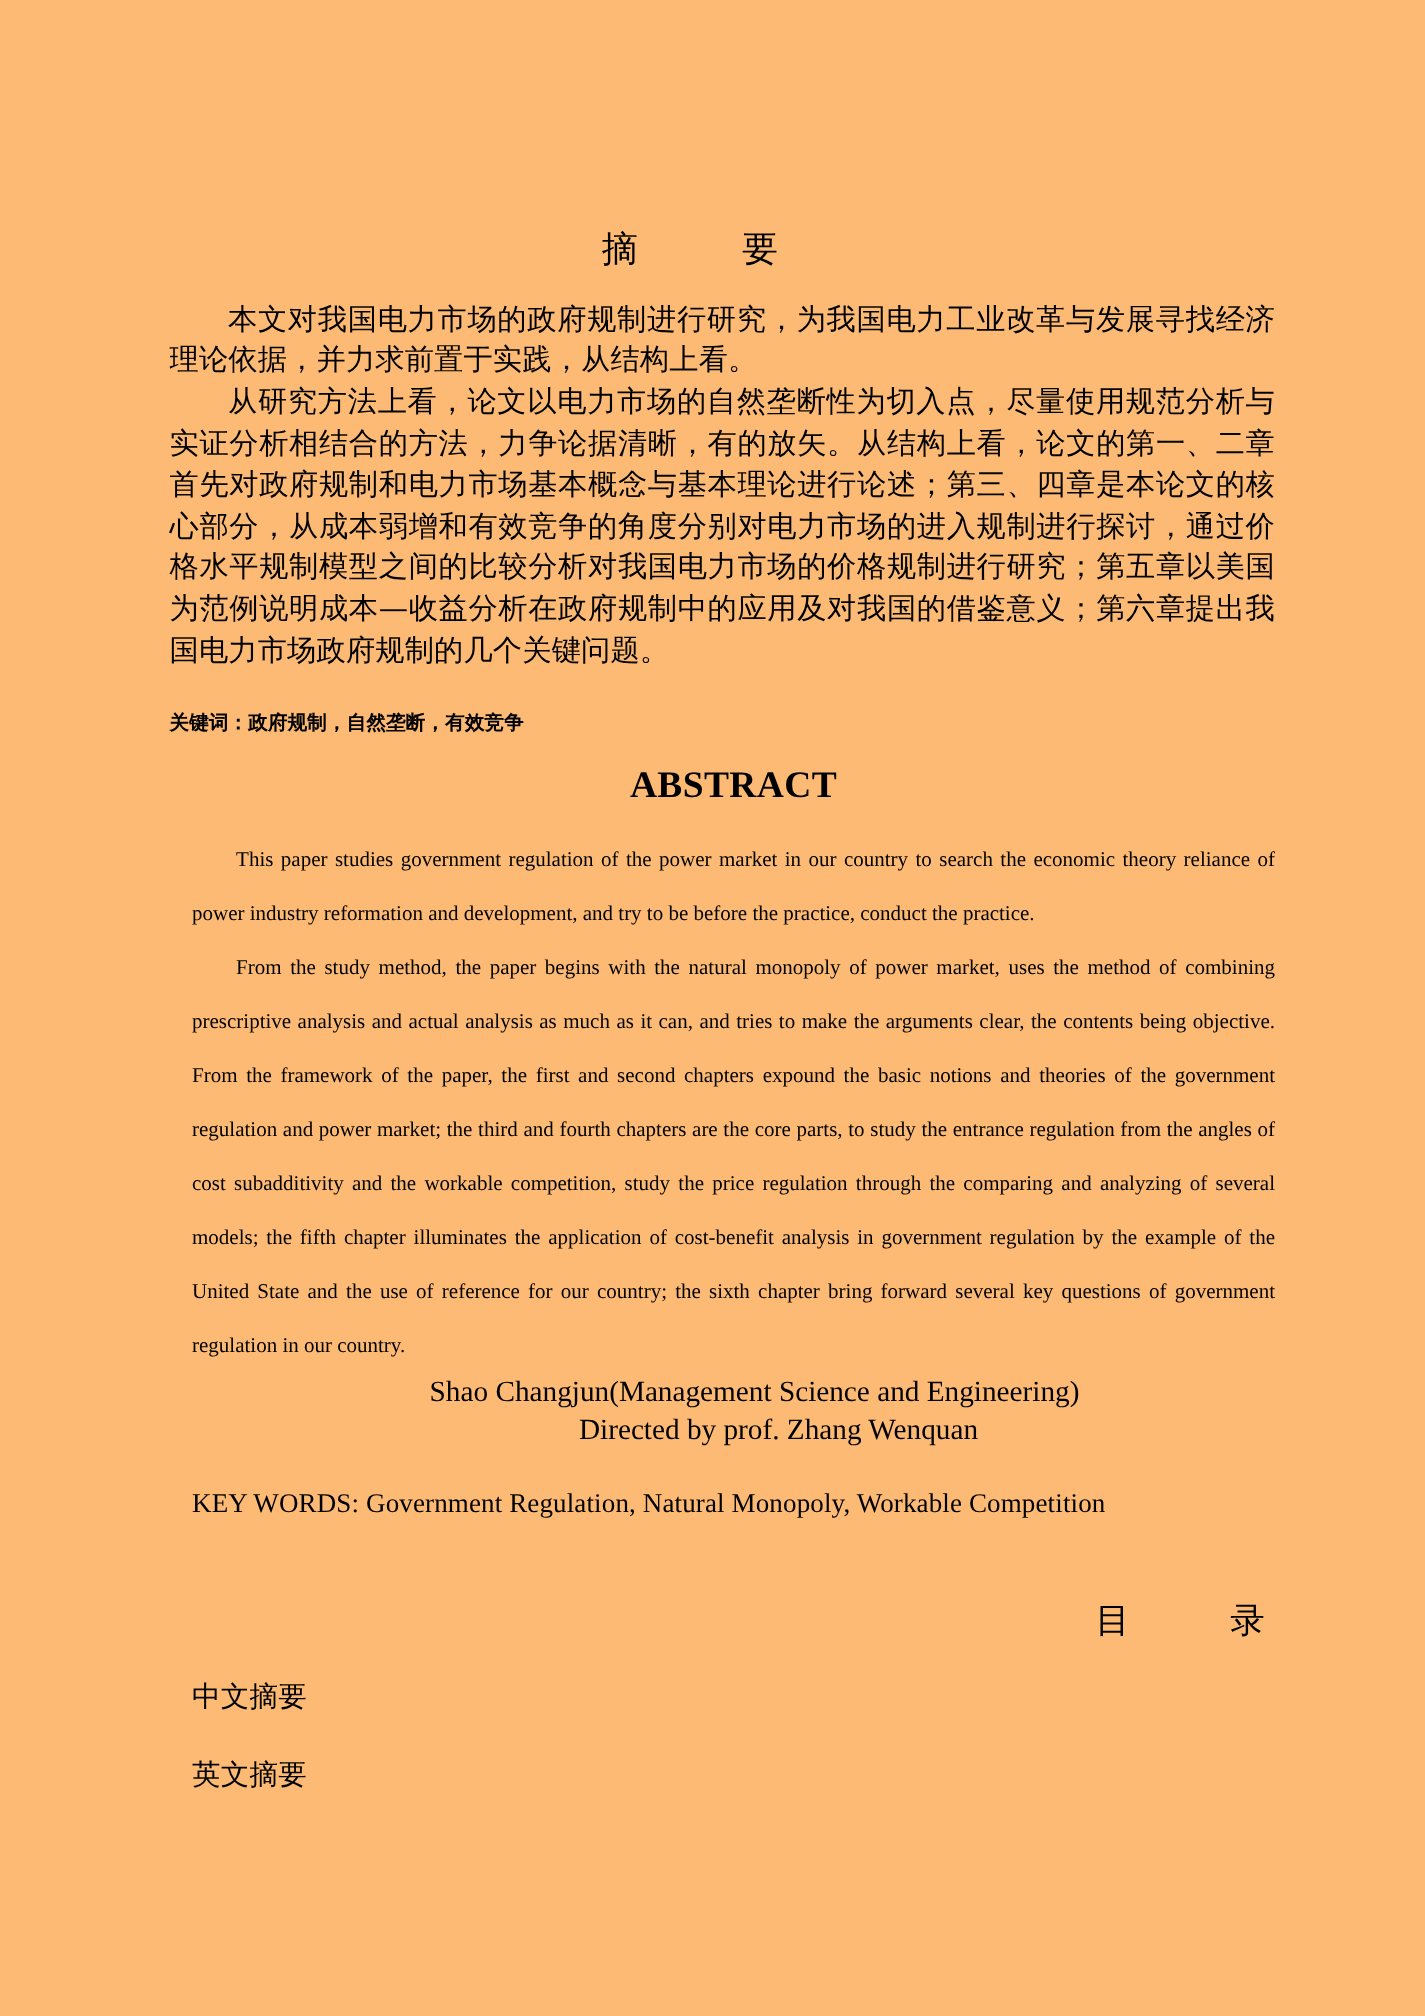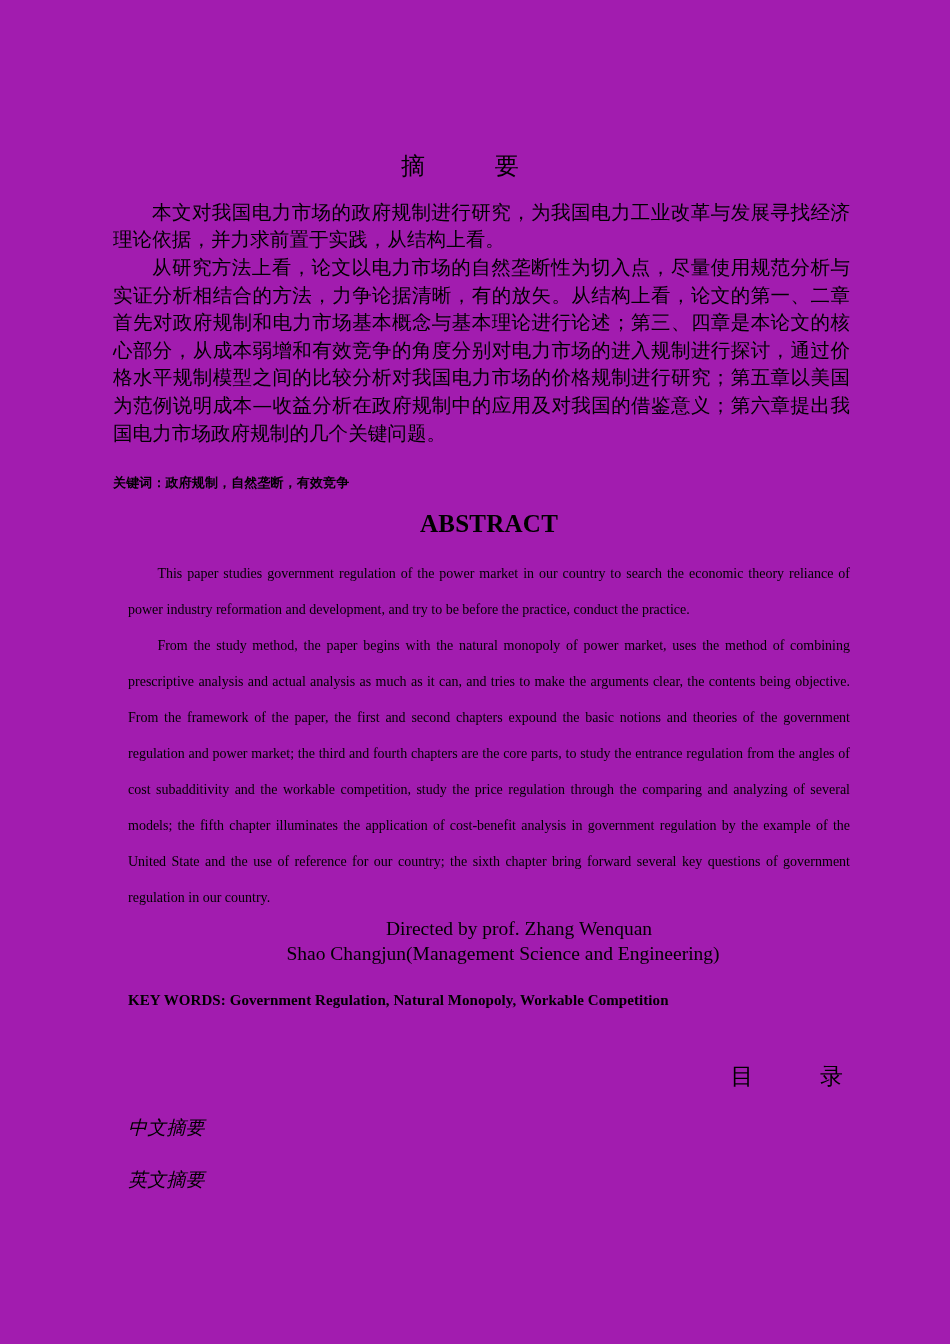--- a/index.html
+++ b/index.html
@@ -16,21 +16,21 @@
     color: #000000;
     -webkit-font-smoothing: antialiased;
   }
 
   .page {
     position: absolute;
     left: 0;
     top: 0;
     width: 950px;
     height: 1344px;
-    background: #a21caf;
+    background: #fdba74;
   }
 
   
   .content {
     position: absolute;
     left: 113px;
     top: 0;
     width: 737px;
   }
 
@@ -101,22 +101,22 @@
     font-size: 19.5px;
     line-height: 25.2px;
     text-align: center;
     margin: 0;
   }
   .en-attrib.a1 { padding-left: 28px; }
   .en-attrib.a2 { padding-left: 60px; }
 
   .en-keywords {
     font-family: "Liberation Serif", "DejaVu Serif", serif;
-    font-weight: bold;
-    font-size: 15px;
+    font-weight: normal;
+    font-size: 18px;
     line-height: 1.35;
     margin: 0;
     margin-top: 24px;
     margin-left: 15px;
     text-align: left;
     letter-spacing: 0.005em;
     white-space: nowrap;
   }
 
   
@@ -134,21 +134,20 @@
     margin-left: -28px;
     white-space: pre;
   }
 
   .toc-list {
     margin: 0;
     padding: 0;
     list-style: none;
     margin-top: 24px;
     margin-left: 15px;
-    font-style: italic;
   }
 
   .toc-item {
     font-family: "DejaVu Sans", "Liberation Sans", sans-serif;
     font-size: 19px;
     line-height: 1.3;
     margin-bottom: 27px;
     letter-spacing: 0.01em;
   }
 </style>
@@ -168,23 +167,23 @@
       <p class="cn-keywords">关键词：政府规制，自然垄断，有效竞争</p>
     </section>
 
     <section class="en-block">
       <h1 class="en-heading">ABSTRACT</h1>
 
       <p class="en-para p1">This paper studies government regulation of the power market in our country to search the economic theory reliance of power industry reformation and development, and try to be before the practice, conduct the practice.</p>
 
       <p class="en-para p2">From the study method, the paper begins with the natural monopoly of power market, uses the method of combining prescriptive analysis and actual analysis as much as it can, and tries to make the arguments clear, the contents being objective. From the framework of the paper, the first and second chapters expound the basic notions and theories of the government regulation and power market; the third and fourth chapters are the core parts, to study the entrance regulation from the angles of cost subadditivity and the workable competition, study the price regulation through the comparing and analyzing of several models; the fifth chapter illuminates the application of cost-benefit analysis in government regulation by the example of the United State and the use of reference for our country; the sixth chapter bring forward several key questions of government regulation in our country.</p>
 
+      <p class="en-attrib a1">Shao Changjun(Management Science and Engineering)</p>
+
       <p class="en-attrib a2">Directed by prof. Zhang Wenquan</p>
-
-      <p class="en-attrib a1">Shao Changjun(Management Science and Engineering)</p>
     </section>
 
     <p class="en-keywords">KEY WORDS: Government Regulation, Natural Monopoly, Workable Competition</p>
 
     <section class="toc-block">
       <h1 class="toc-heading">目　　录</h1>
 
       <ul class="toc-list">
         <li class="toc-item">中文摘要</li>
         <li class="toc-item">英文摘要</li>

